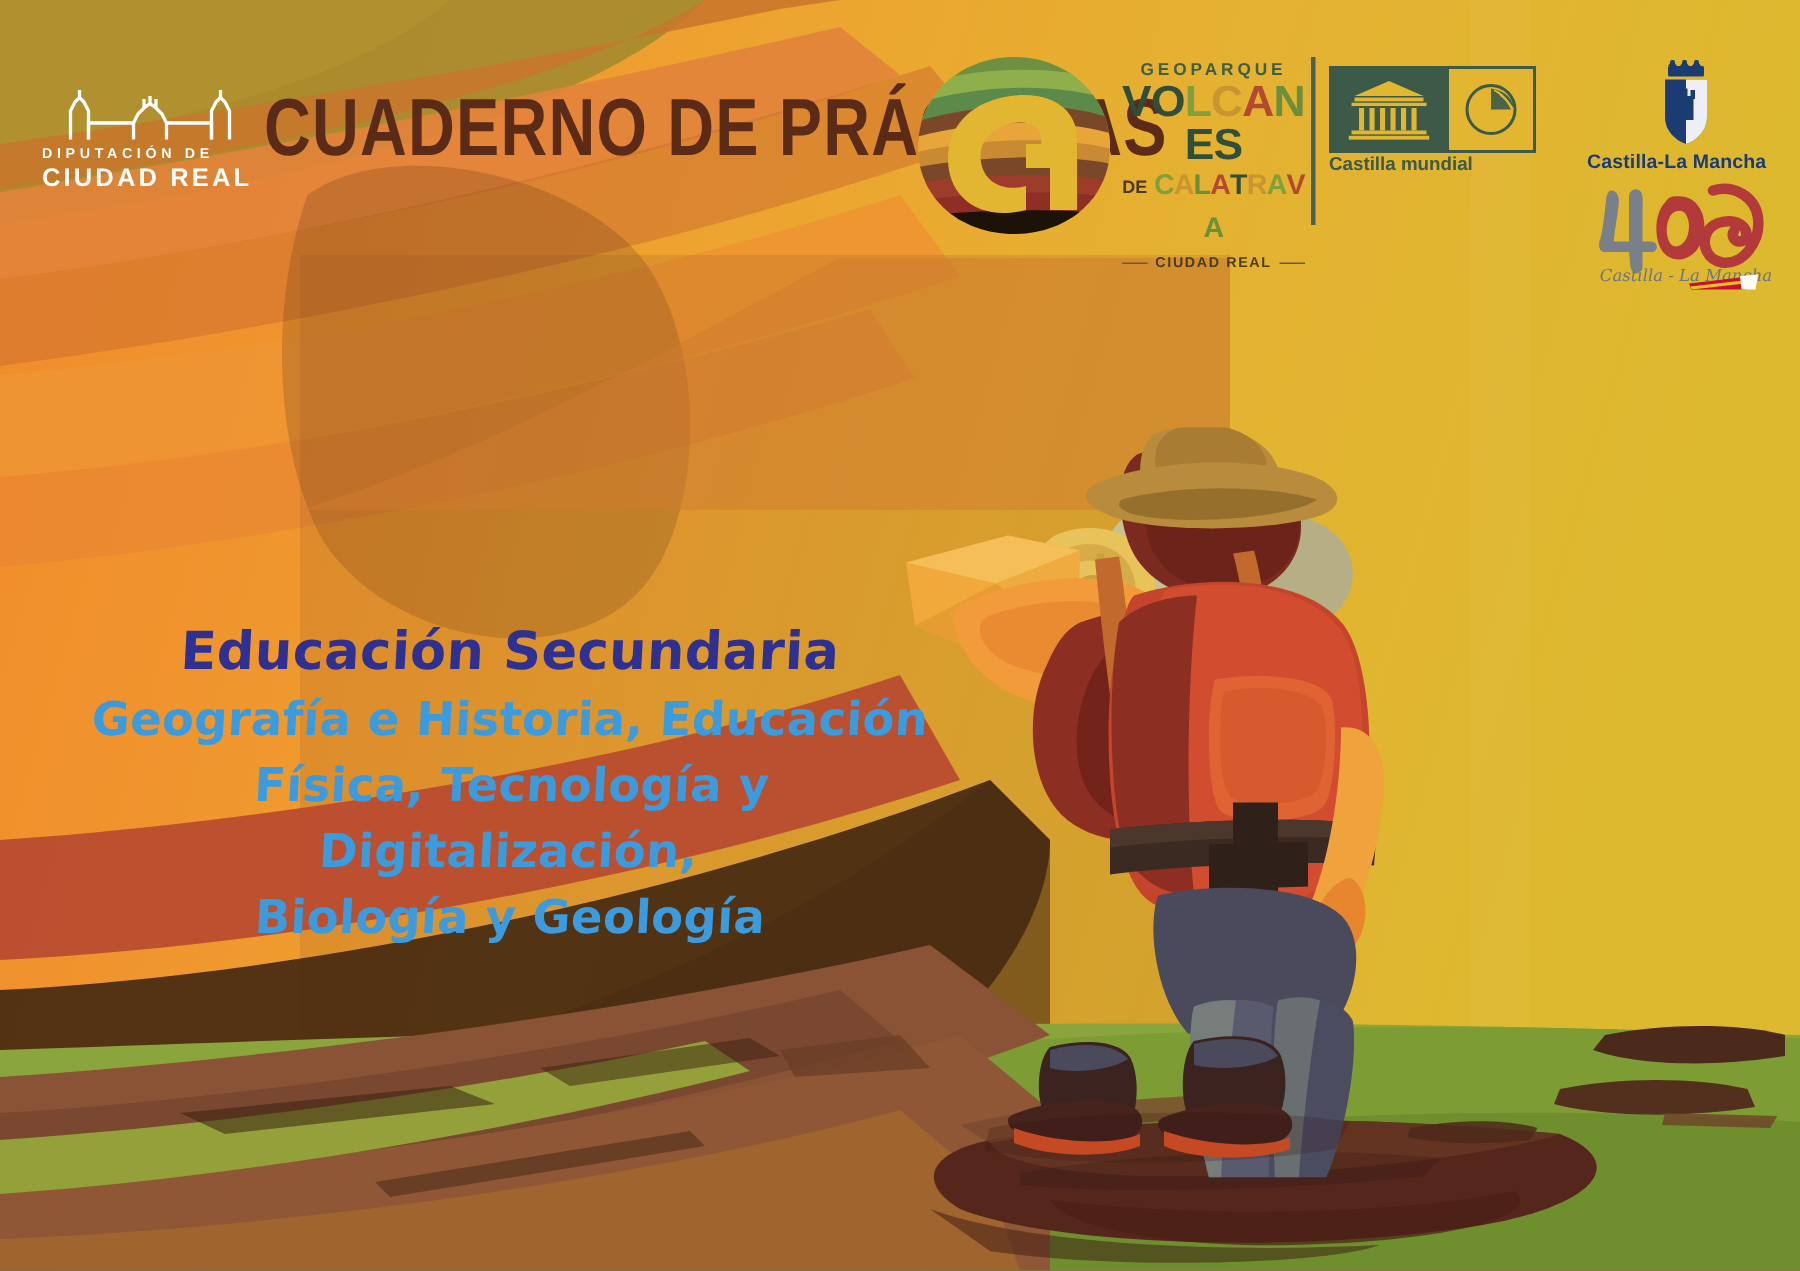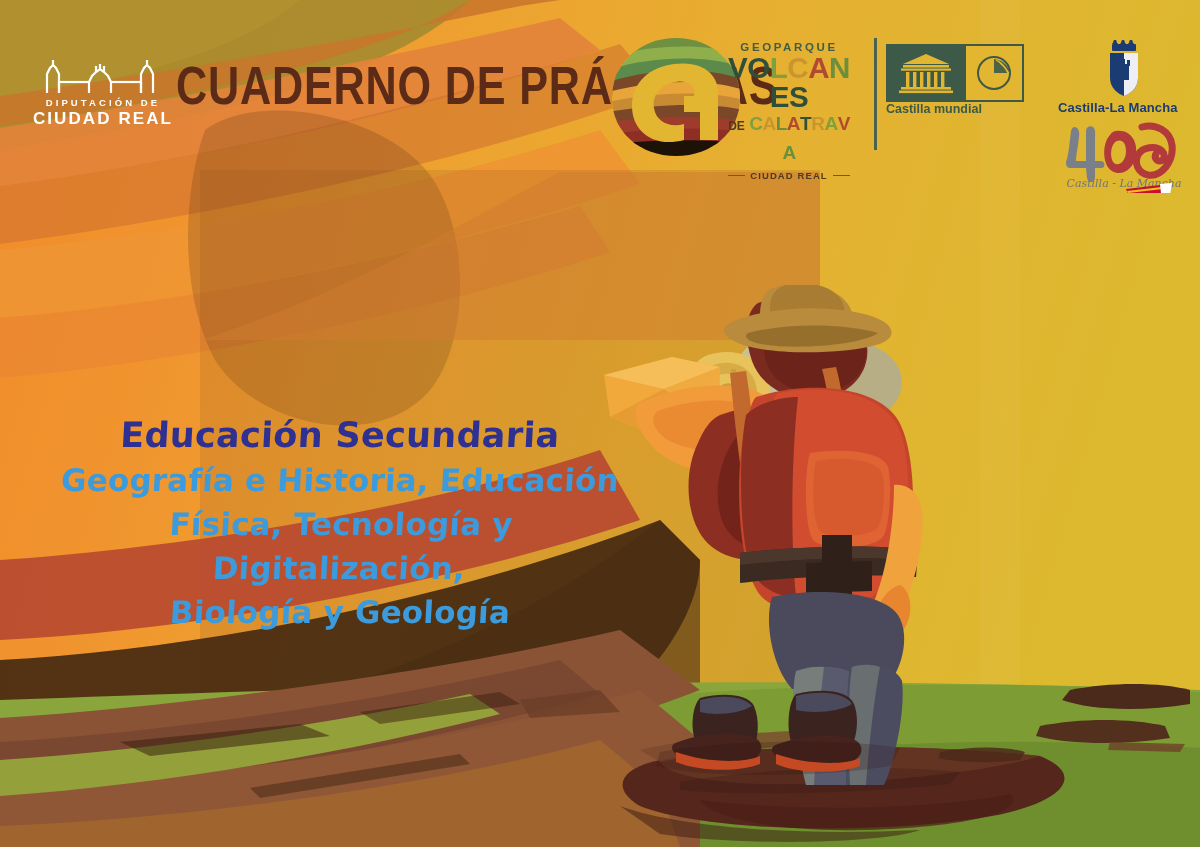--- a/index.html
+++ b/index.html
@@ -9,35 +9,35 @@
     position:relative;width:1200px;height:847px;overflow:hidden;
     font-family:"Liberation Sans", sans-serif;
     background:linear-gradient(100deg,#F08C2A 0%,#F0942E 18%,#EEA330 38%,#E8AE31 58%,#E2B631 78%,#DCB92F 100%);
   }
   .layer{position:absolute;inset:0;}
   .svgfill{width:100%;height:100%;display:block;}
 
   
   .header{position:absolute;top:0;left:0;width:1200px;height:175px;z-index:40;}
 
-  .dip-logo{position:absolute;left:28px;top:58px;width:150px;text-align:center;color:#fff;}
+  .dip-logo{position:absolute;left:28px;top:58px;width:150px;text-align:left;color:#fff;}
   .dip-logo .bldg{display:block;margin:0 auto 3px;}
   .dip-l1{font-size:9.5px;letter-spacing:3.1px;font-weight:700;line-height:12px;}
   .dip-l2{font-size:17px;letter-spacing:2.1px;font-weight:700;line-height:19px;}
 
   .cuaderno{
     position:absolute;left:176px;top:58px;
     font-family:"Liberation Sans Narrow","Liberation Sans",sans-serif;
     font-weight:700;font-size:54px;line-height:54px;
     letter-spacing:1px;color:#5C2B17;
     transform:scaleX(0.80);transform-origin:left top;white-space:nowrap;
   }
 
   .geo-logo{position:absolute;left:608px;top:36px;width:136px;height:122px;}
-  .geo-words{position:absolute;left:728px;top:40px;width:122px;text-align:center;}
+  .geo-words{position:absolute;left:748px;top:40px;width:122px;text-align:center;}
   .gw-top{font-size:11.5px;font-weight:800;letter-spacing:2.6px;color:#3E5E45;line-height:14px;}
   .gw-mid{font-size:29px;font-weight:900;line-height:29px;letter-spacing:-.5px;
           transform:scaleX(1.02);font-family:"Liberation Sans Narrow","Liberation Sans",sans-serif;}
   .gw-mid span{display:inline-block;}
   .gw-de{font-size:12px;font-weight:900;color:#4C3B22;vertical-align:middle;}
   .gw-cr{font-size:9.5px;font-weight:800;letter-spacing:1.1px;color:#4C3B22;line-height:13px;}
   .gw-rule{display:flex;align-items:center;gap:5px;justify-content:center;}
   .gw-rule i{flex:1;height:1.5px;background:#6E5A33;display:block;}
 
   .divider{position:absolute;left:874px;top:38px;width:2.5px;height:112px;background:#4A6350;}

